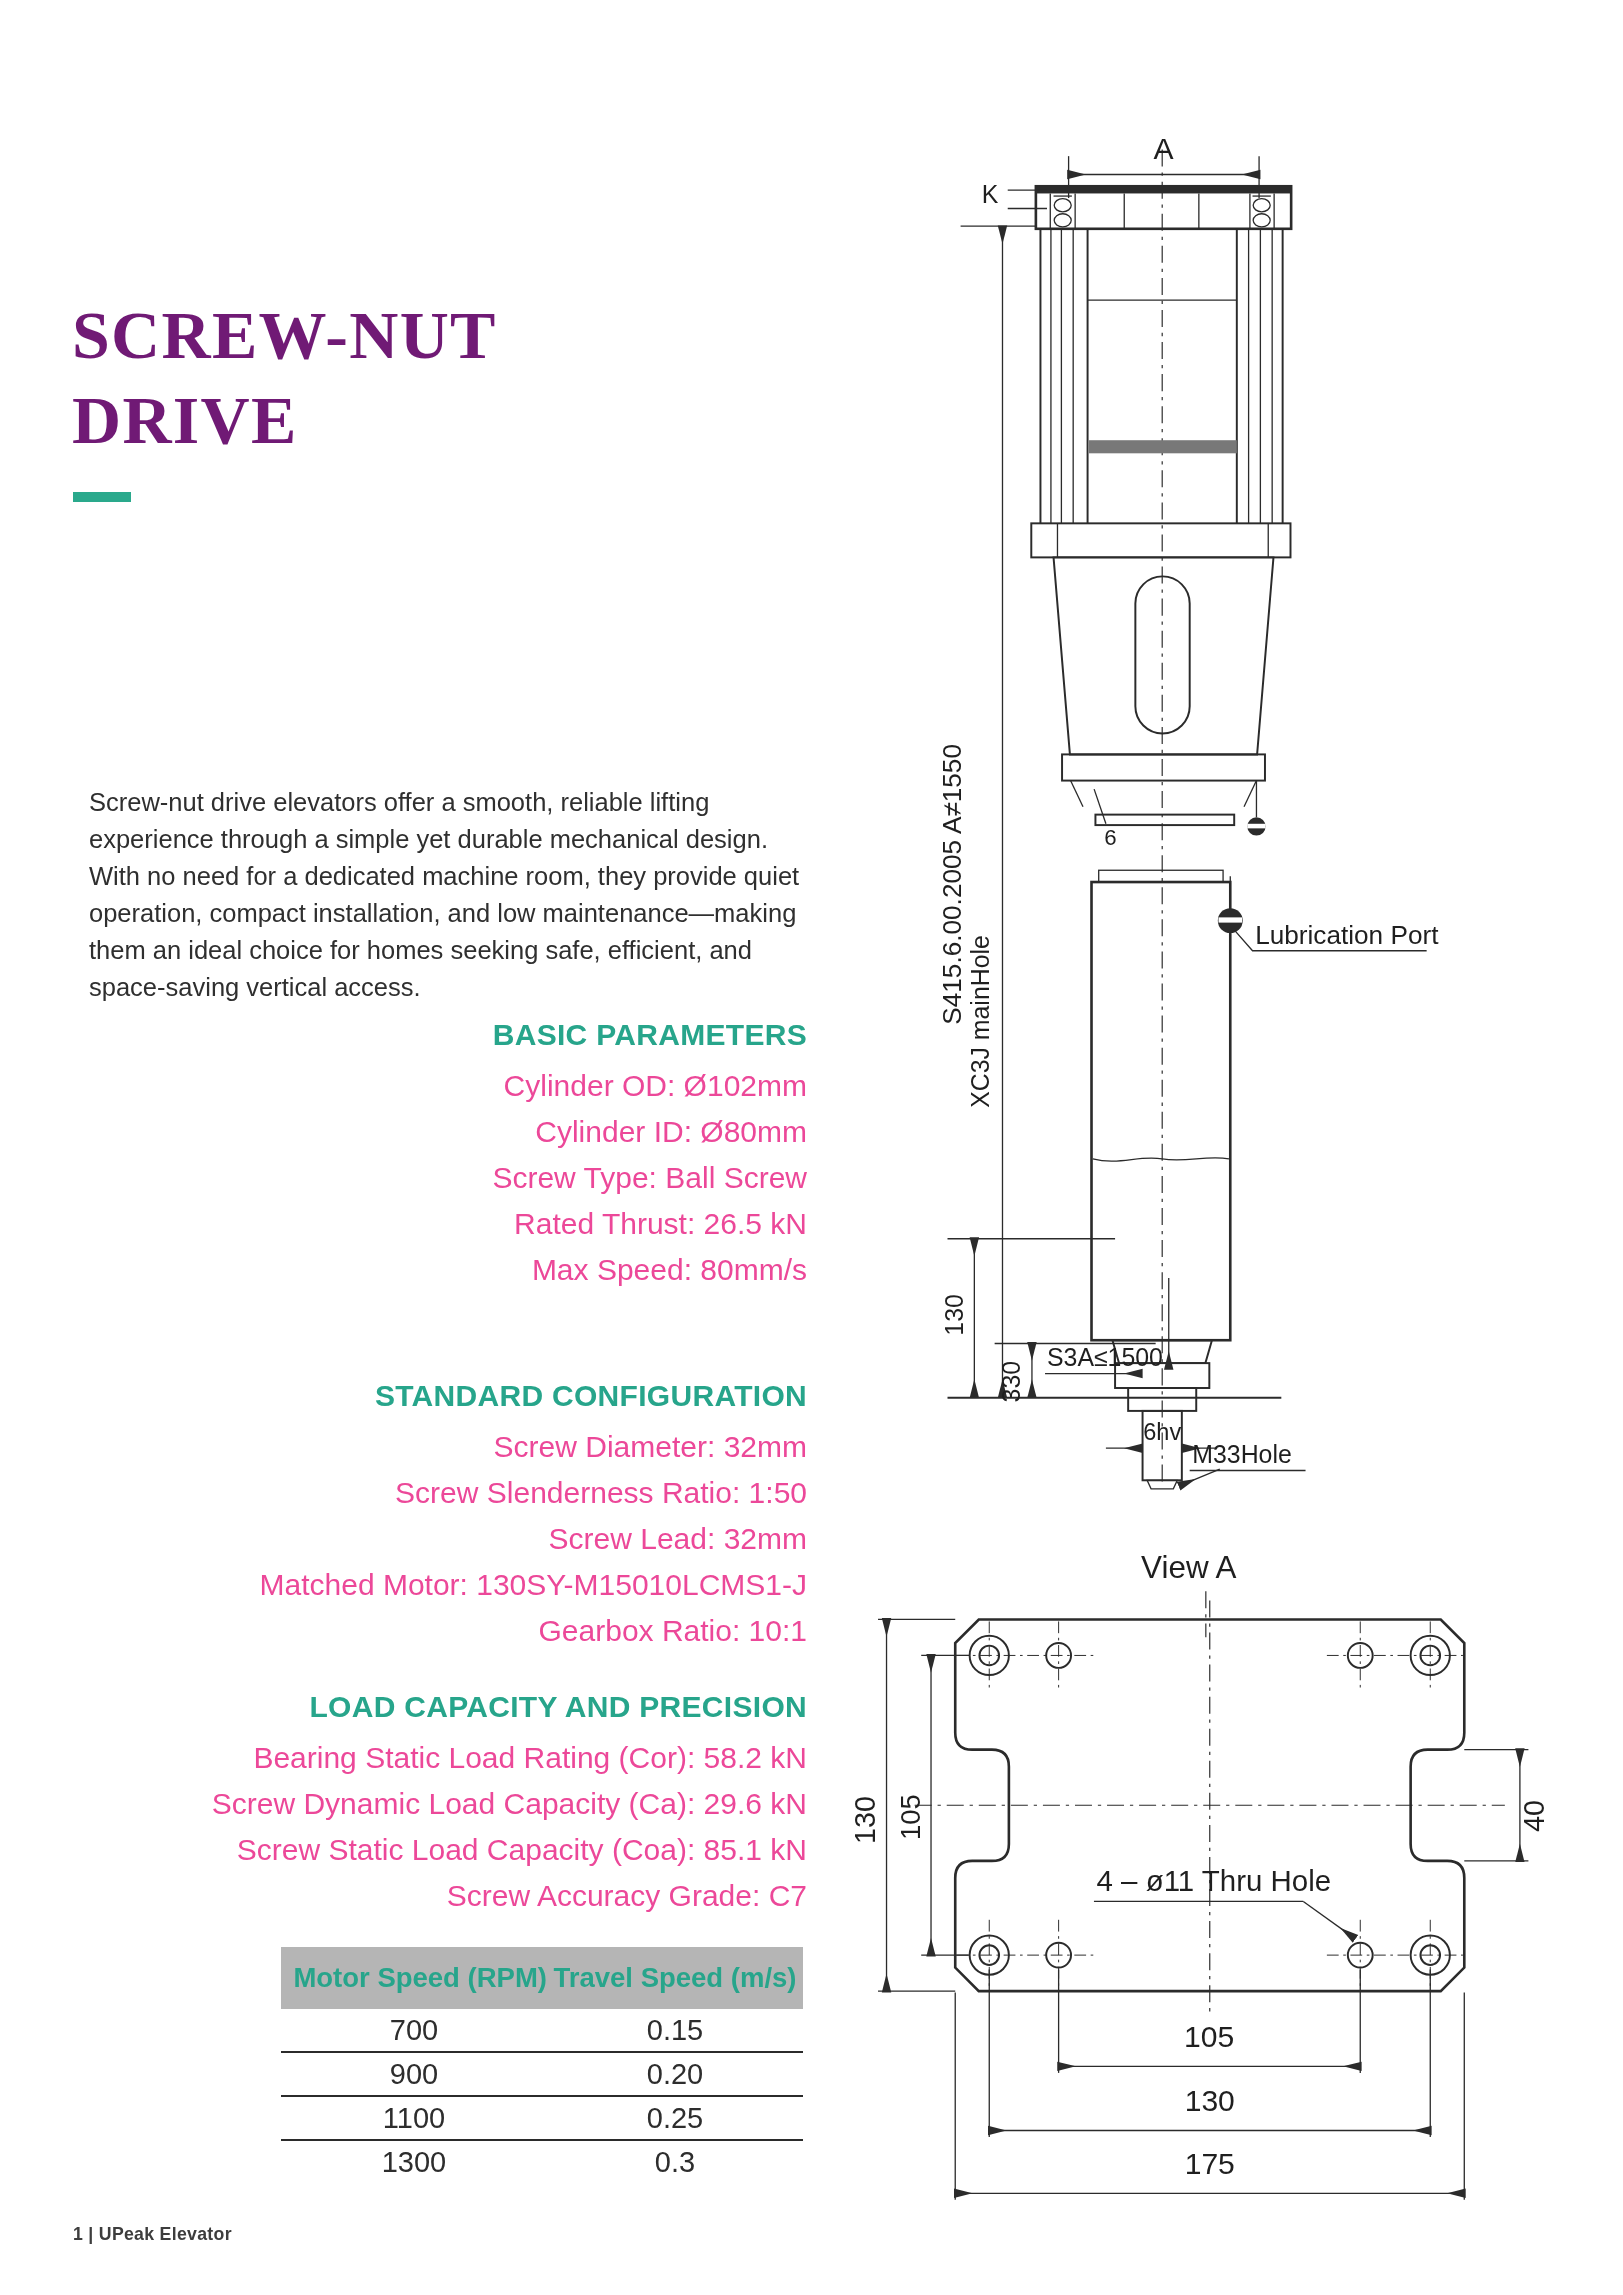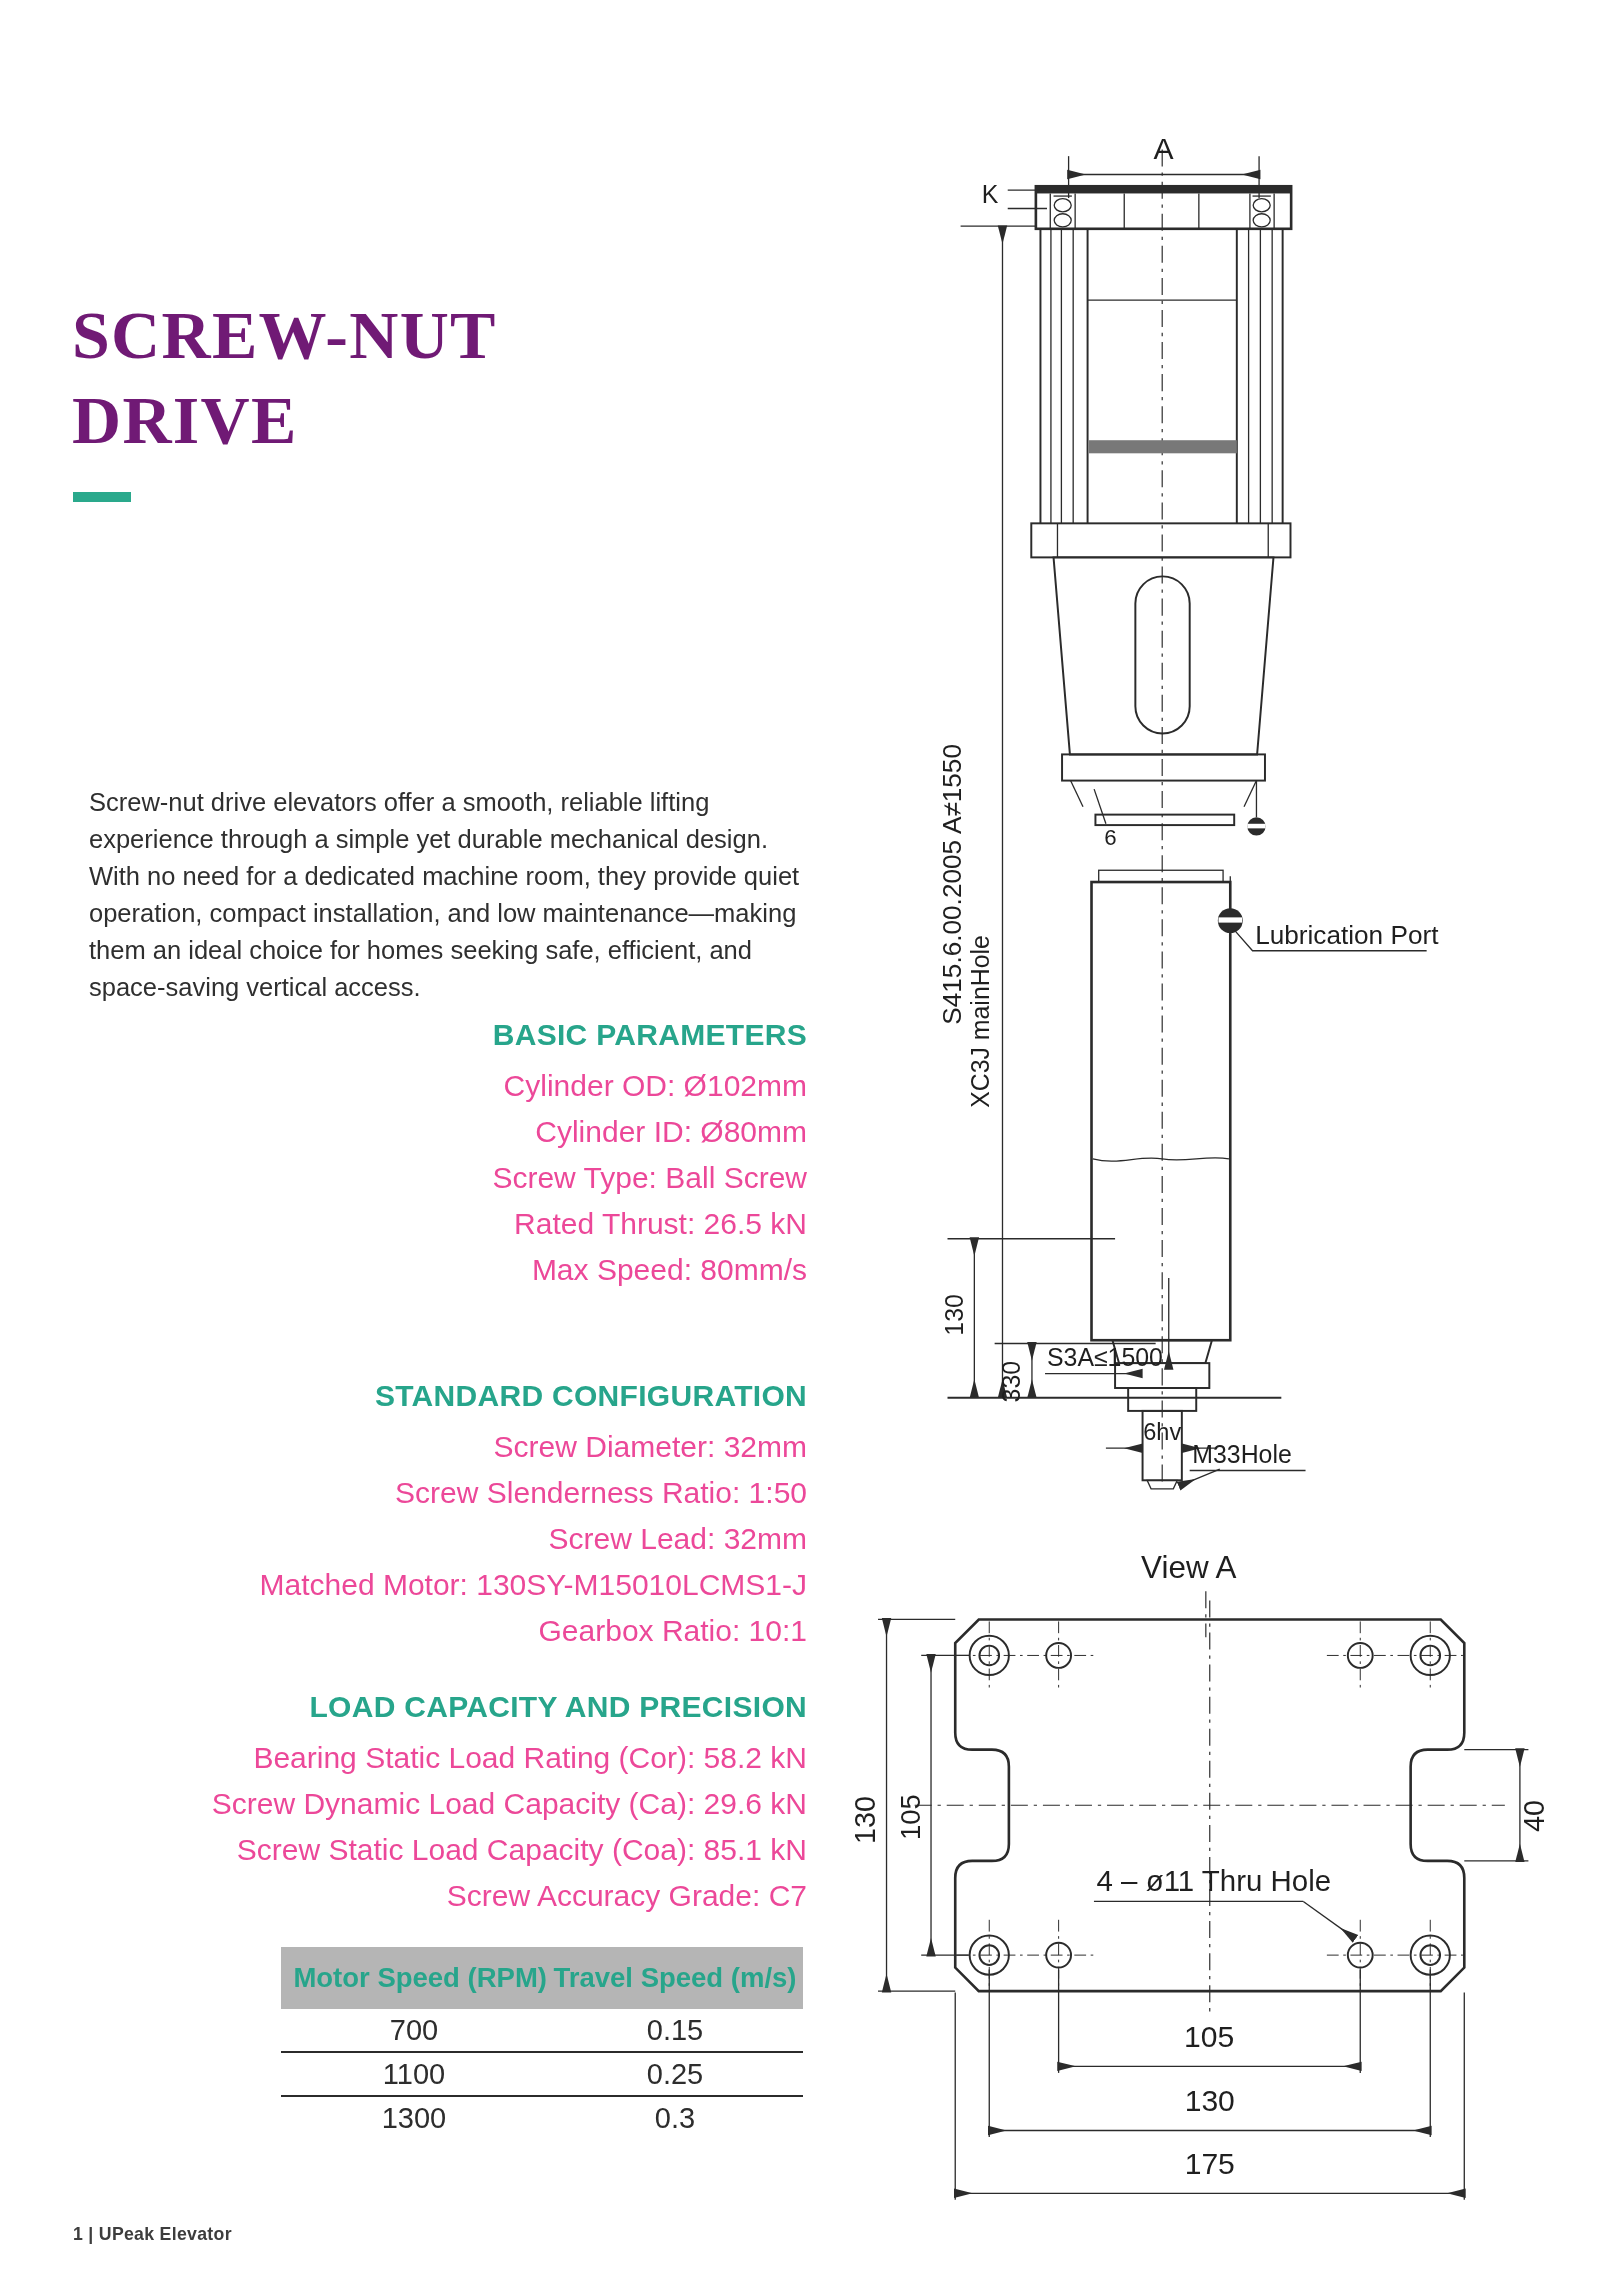--- a/index.html
+++ b/index.html
@@ -77,20 +77,24 @@
         <th style="width:266px;text-align:right;">Motor Speed (RPM)</th>
         <th>Travel Speed (m/s)</th>
       </tr>
     </thead>
     <tbody>
       <tr>
         <td>700</td>
         <td>0.15</td>
       </tr>
       <tr class="sep">
+        <td>900</td>
+        <td>0.20</td>
+      </tr>
+      <tr class="sep">
         <td>1100</td>
         <td>0.25</td>
       </tr>
       <tr class="sep">
         <td>1300</td>
         <td>0.3</td>
       </tr>
     </tbody>
   </table>
 

